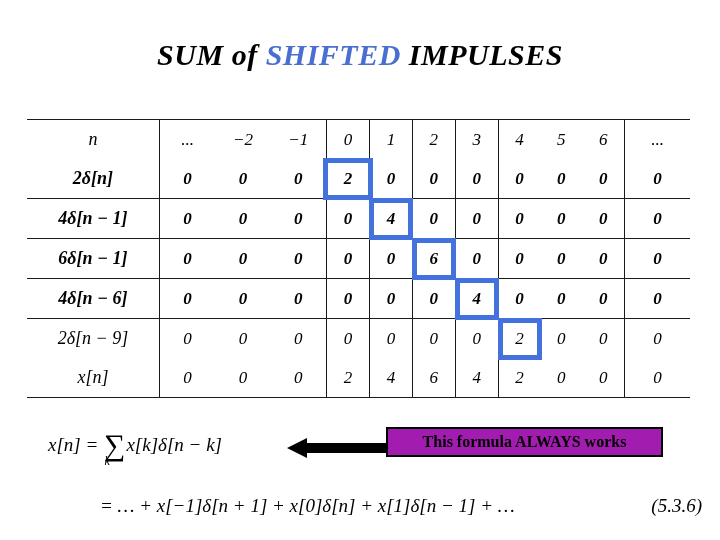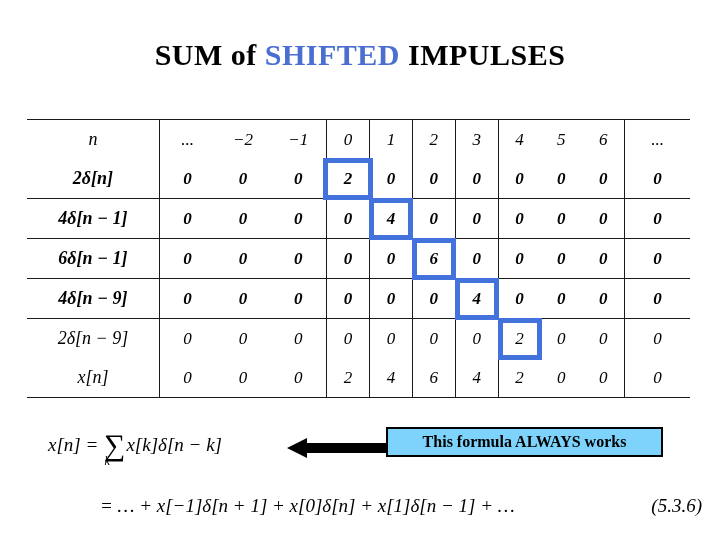--- a/index.html
+++ b/index.html
@@ -21,20 +21,21 @@
     position: absolute;
     top: 38px;
     left: 0;
     width: 720px;
     text-align: center;
     font-family: "Liberation Serif", "DejaVu Serif", serif;
     font-weight: bold;
     font-size: 30px;
     letter-spacing: 0.5px;
     white-space: nowrap;
+    font-style: italic;
   }
   #slide-title .hl { color: #4a6fd0; }
 
   
   #impulse-table {
     position: absolute;
     left: 27px;
     top: 119px;
     width: 663px;
     border-collapse: collapse;
@@ -218,21 +219,21 @@
       <td class="num sep"><span class="cellval">0</span></td>
       <td class="num sep"><span class="hlbox" style="border-color: rgb(68, 114, 221);"></span><span class="cellval">6</span></td>
       <td class="num sep"><span class="cellval">0</span></td>
       <td class="num sep"><span class="cellval">0</span></td>
       <td class="num"><span class="cellval">0</span></td>
       <td class="num"><span class="cellval">0</span></td>
       <td class="tail sep"><span class="cellval">0</span></td>
     </tr>
 
     <tr class="rule-below">
-      <td class="lbl">4δ[n − 9]</td>
+      <td class="lbl">4δ[n − 6]</td>
       <td class="g sep"><span class="cellval">0</span></td>
       <td class="g"><span class="cellval">0</span></td>
       <td class="g"><span class="cellval">0</span></td>
       <td class="num sep"><span class="cellval">0</span></td>
       <td class="num sep"><span class="cellval">0</span></td>
       <td class="num sep"><span class="cellval">0</span></td>
       <td class="num sep"><span class="hlbox" style="border-color: rgb(68, 114, 221);"></span><span class="cellval">4</span></td>
       <td class="num sep"><span class="cellval">0</span></td>
       <td class="num"><span class="cellval">0</span></td>
       <td class="num"><span class="cellval">0</span></td>
@@ -275,15 +276,15 @@
   <span>x[n]  =  </span><span class="sigma">∑</span><span class="sub">k</span><span>x[k]δ[n − k]</span>
 </div>
 
 <div id="formula-expand">=  …  +  x[−1]δ[n + 1]  +  x[0]δ[n]  +  x[1]δ[n − 1]  +  …</div>
 <div id="eq-number">(5.3.6)</div>
 
 <svg id="callout-arrow" viewBox="0 0 104 22">
   <polygon points="0,11 20,1 20,6 104,6 104,16 20,16 20,21" fill="#000000"></polygon>
 </svg>
 
-<div id="callout-box" style="background: #7dd3fc; border-color: rgb(0, 0, 0);">
+<div id="callout-box" style="background: #a21caf; border-color: rgb(0, 0, 0);">
   <span>This formula ALWAYS works</span>
 </div>
 
 </body></html>

